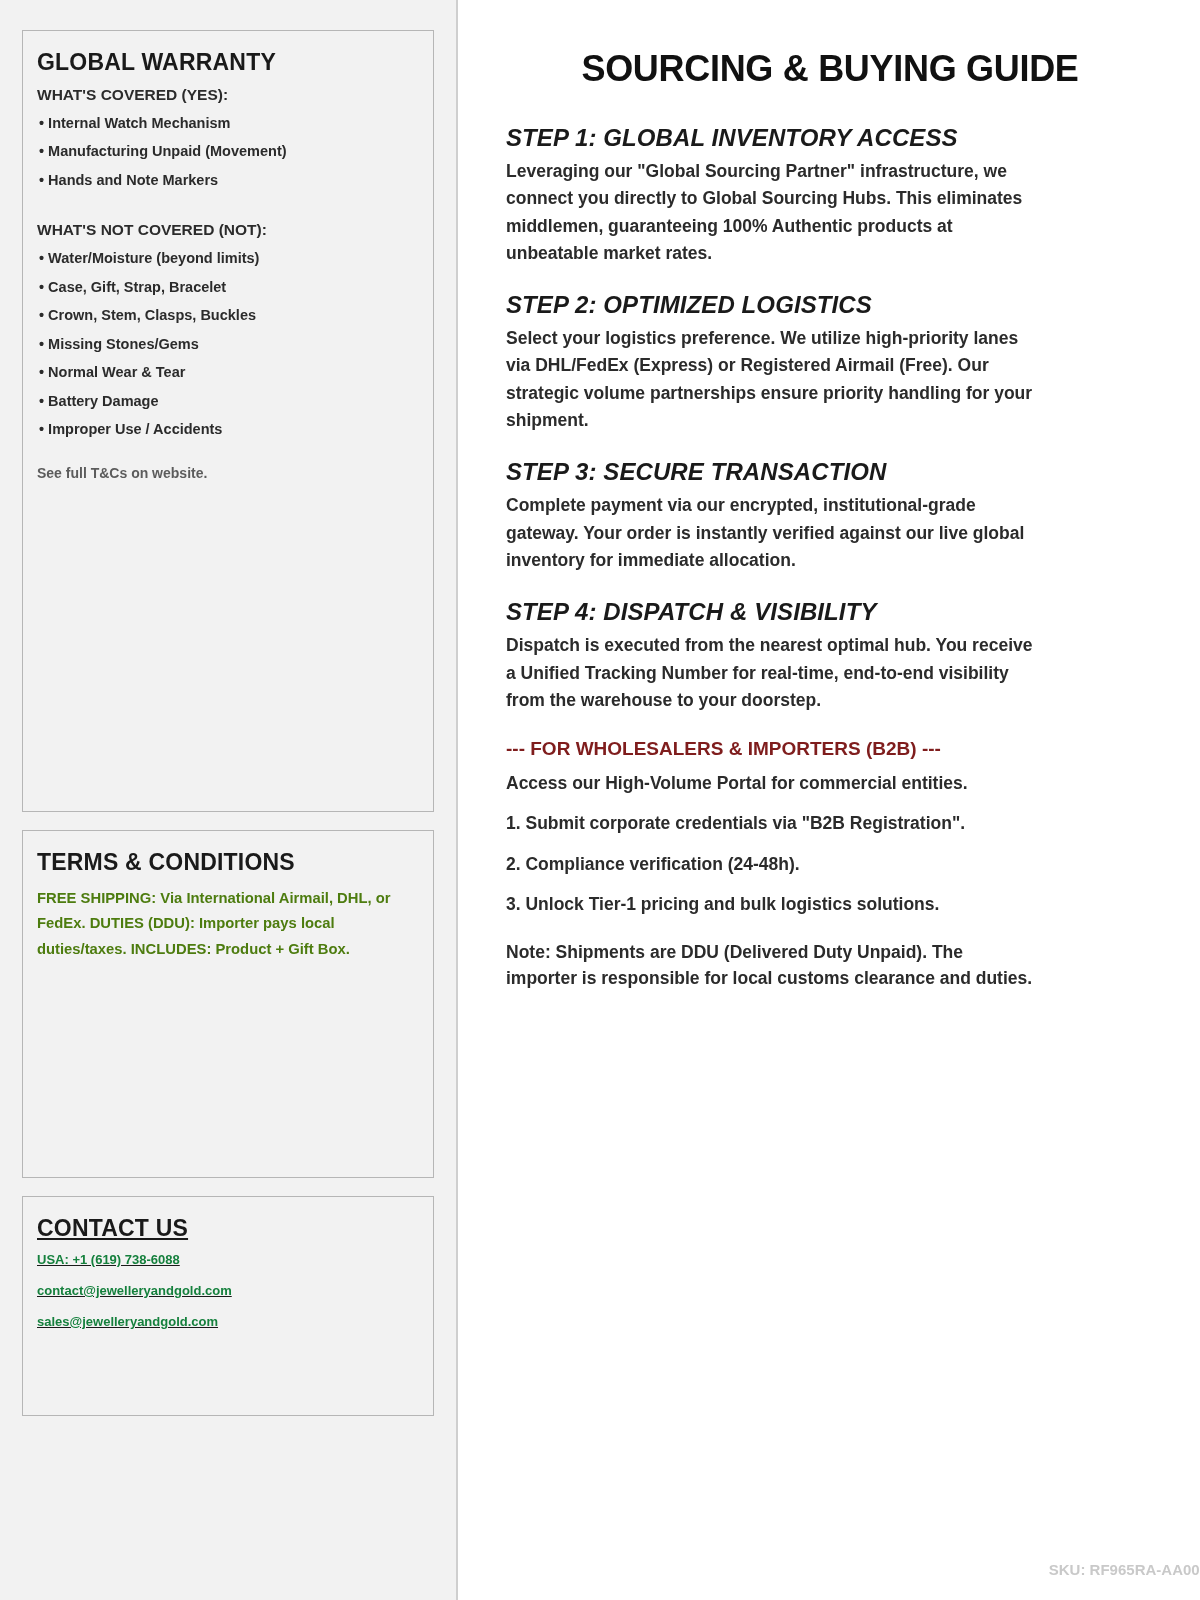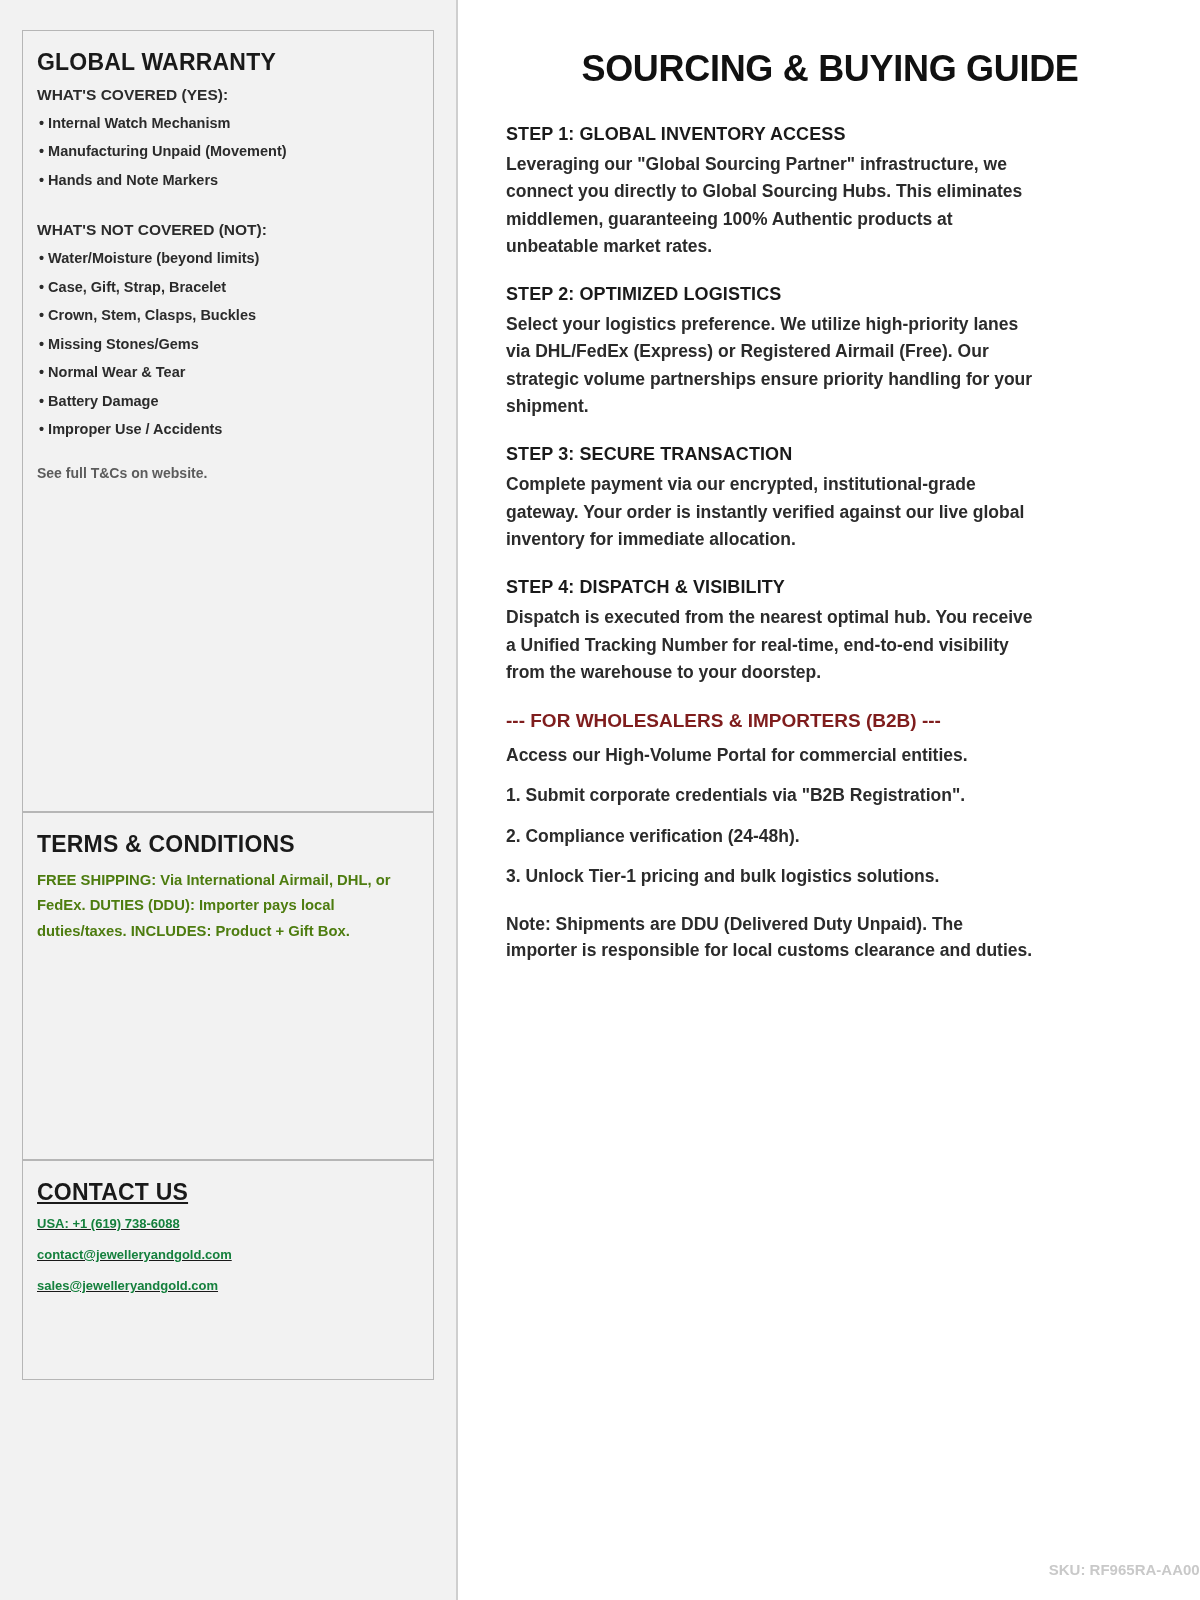--- a/index.html
+++ b/index.html
@@ -24,20 +24,21 @@
     min-width: 458px;
     background: #f2f2f2;
     border-right: 2px solid #cfcfcf;
     padding: 30px 22px 0 22px;
   }
 
   .panel {
     border: 1px solid #b6b6b6;
     background: #f2f2f2;
     padding: 18px 14px 18px 14px;
+    margin-bottom: 18px;
   }
 
   .panel-warranty { height: 782px; }
   .panel-terms { height: 348px; }
   .panel-contact { height: 220px; text-decoration: underline; }
 
   .panel-title {
     font-size: 23px;
     font-weight: bold;
     letter-spacing: 0.2px;
@@ -95,25 +96,26 @@
   .guide-title {
     font-size: 36px;
     font-weight: bold;
     text-align: center;
     letter-spacing: -0.3px;
     color: #111111;
     margin-bottom: 34px;
   }
 
   .step-head {
-    font-size: 18px;
+    font-size: 24px;
     font-weight: bold;
     color: #1a1a1a;
     letter-spacing: 0.1px;
     margin-bottom: 6px;
+    font-style: italic;
   }
 
   .step-body {
     font-size: 17.5px;
     font-weight: bold;
     line-height: 1.56;
     color: #2b2b2b;
     margin-bottom: 24px;
     max-width: 540px;
   }

